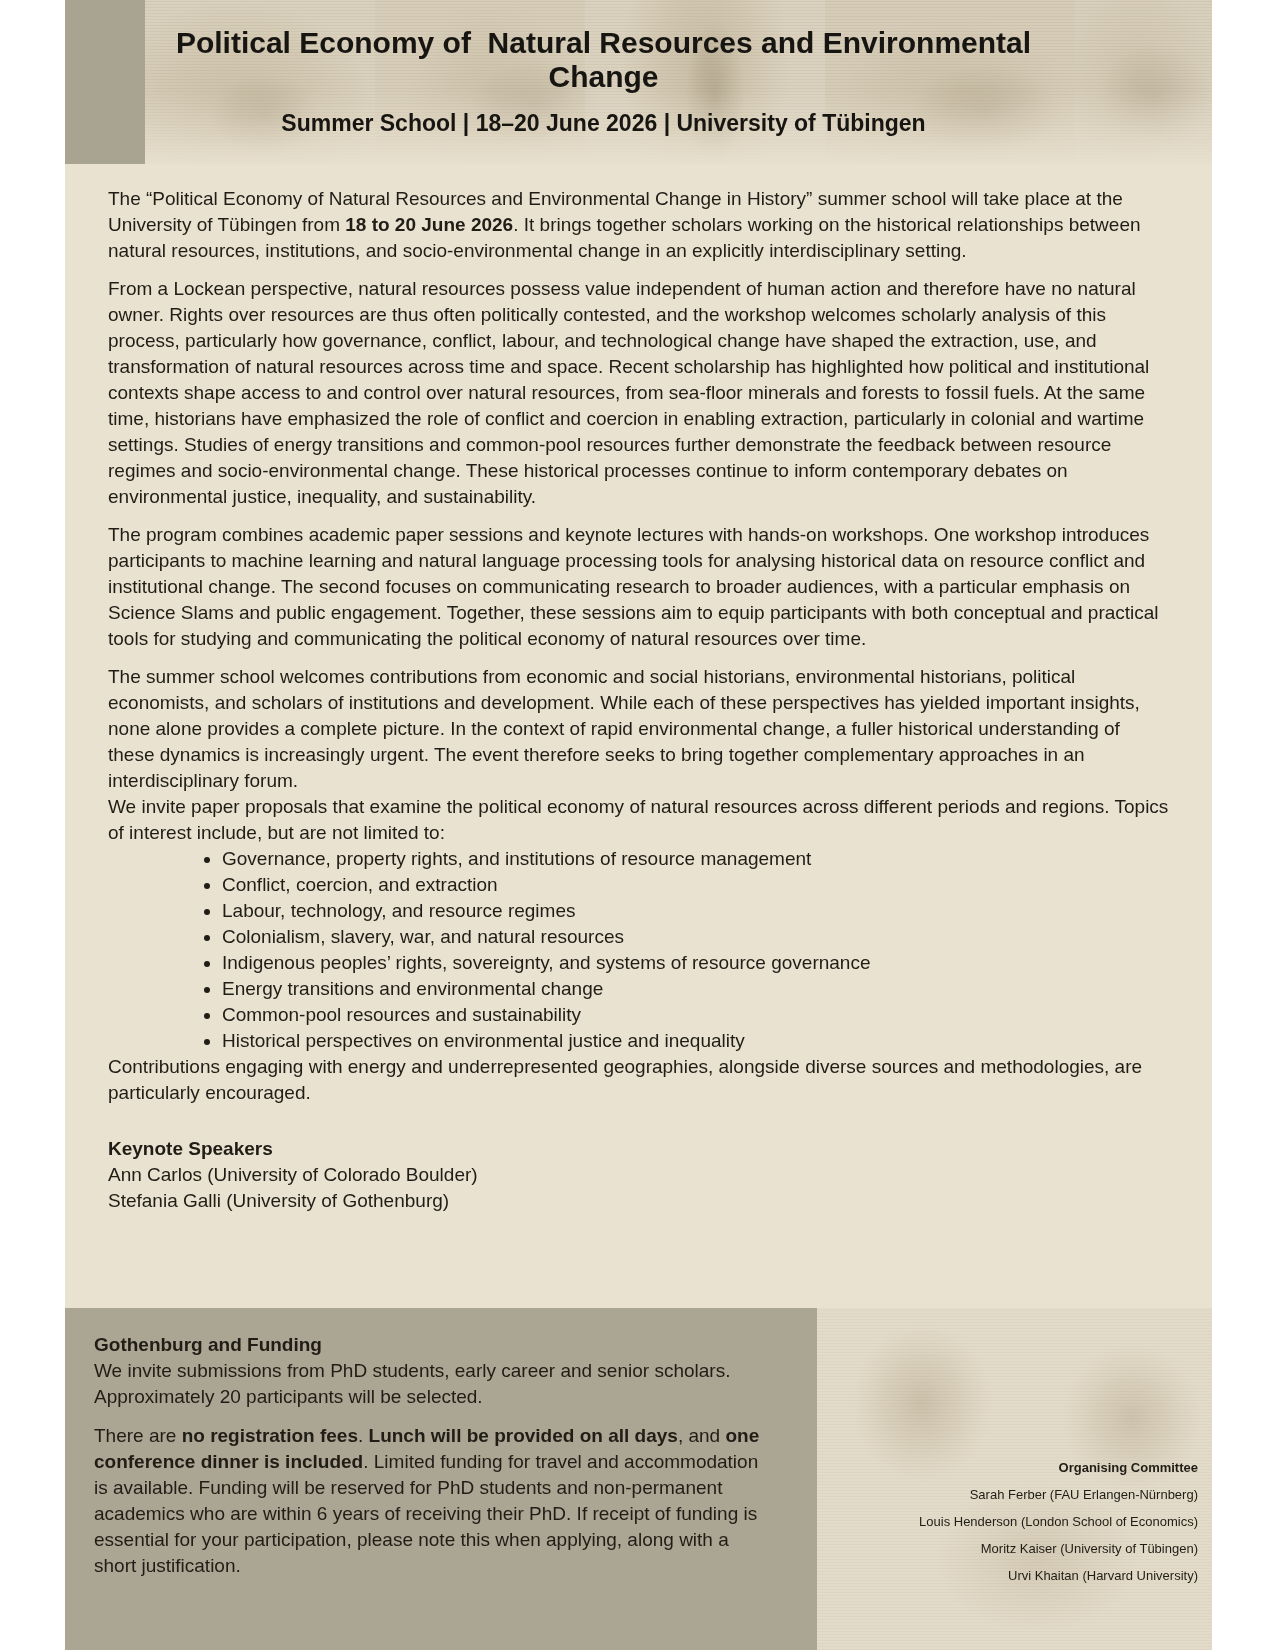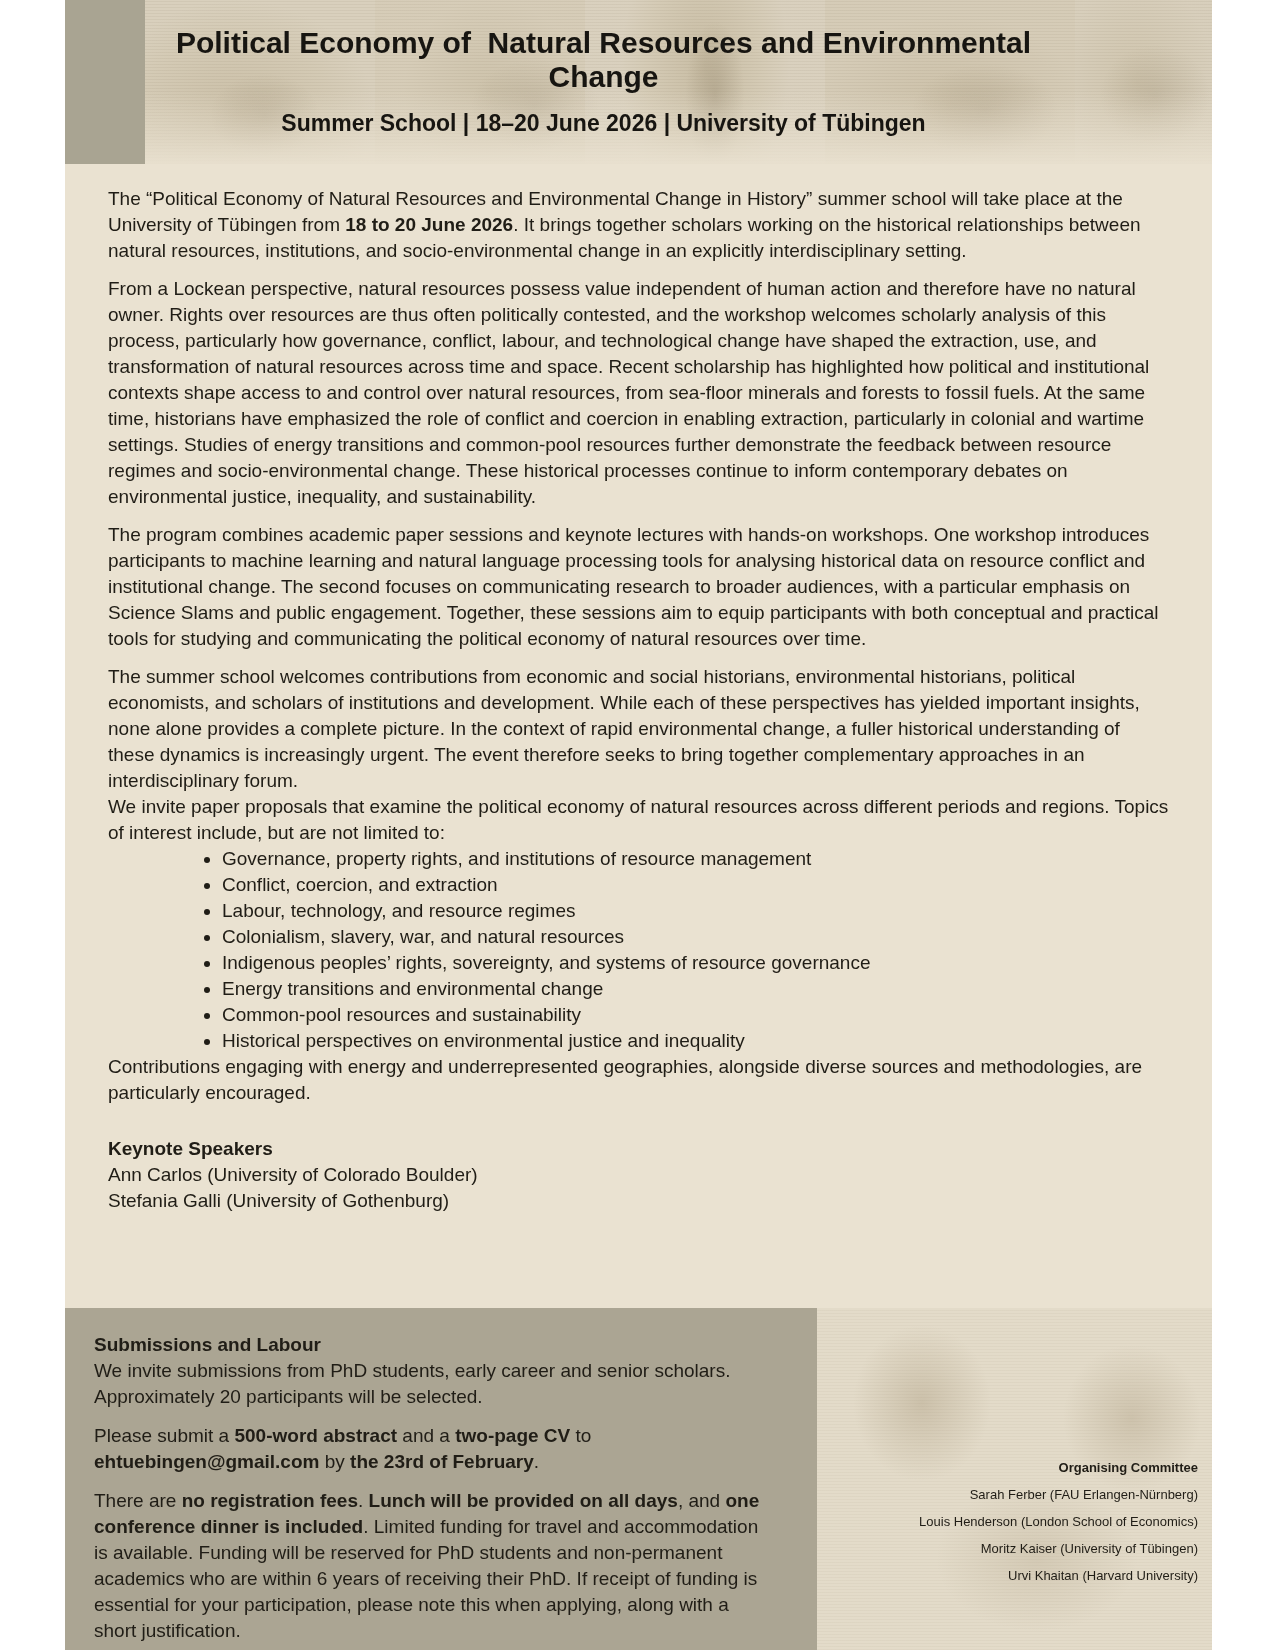--- a/index.html
+++ b/index.html
@@ -135,23 +135,22 @@
       </ul>
       <p class="flush">Contributions engaging with energy and underrepresented geographies, alongside diverse sources and methodologies, are particularly encouraged.</p>
 
       <h3 class="sec-heading">Keynote Speakers</h3>
       <div class="keynote-line">Ann Carlos (University of Colorado Boulder)</div>
       <div class="keynote-line">Stefania Galli (University of Gothenburg)</div>
     </main>
 
     <footer class="bottom-section">
       <div class="bottom-left">
-        <h3 class="bl-heading">Submissions and Labour</h3>
+        <h3 class="bl-heading">Gothenburg and Funding</h3>
         <p><span>We invite submissions from PhD students, early career and senior scholars. Approximately 20 participants will be selected.</span></p>
-        <p><span>Please submit a </span><span style="font-weight: bold;">500-word abstract</span><span> and a </span><span style="font-weight: bold;">two-page CV</span><span> to </span><span style="font-weight: bold;">ehtuebingen@gmail.com</span><span> by </span><span style="font-weight: bold;">the 23rd of February</span><span>.</span></p>
         <p><span>There are </span><span style="font-weight: bold;">no registration fees</span><span>. </span><span style="font-weight: bold;">Lunch will be provided on all days</span><span>, and </span><span style="font-weight: bold;">one conference dinner is included</span><span>. Limited funding for travel and accommodation is available. Funding will be reserved for PhD students and non-permanent academics who are within 6 years of receiving their PhD. If receipt of funding is essential for your participation, please note this when applying, along with a short justification.</span></p>
       </div>
       <div class="bottom-right">
         <div class="fig fig1"></div>
         <div class="fig fig2"></div>
         <div class="fig fig3"></div>
         <div class="side-lines"></div>
         <div class="committee">
           <div class="committee-heading">Organising Committee</div>
           <div>Sarah Ferber (FAU Erlangen-Nürnberg)</div>

